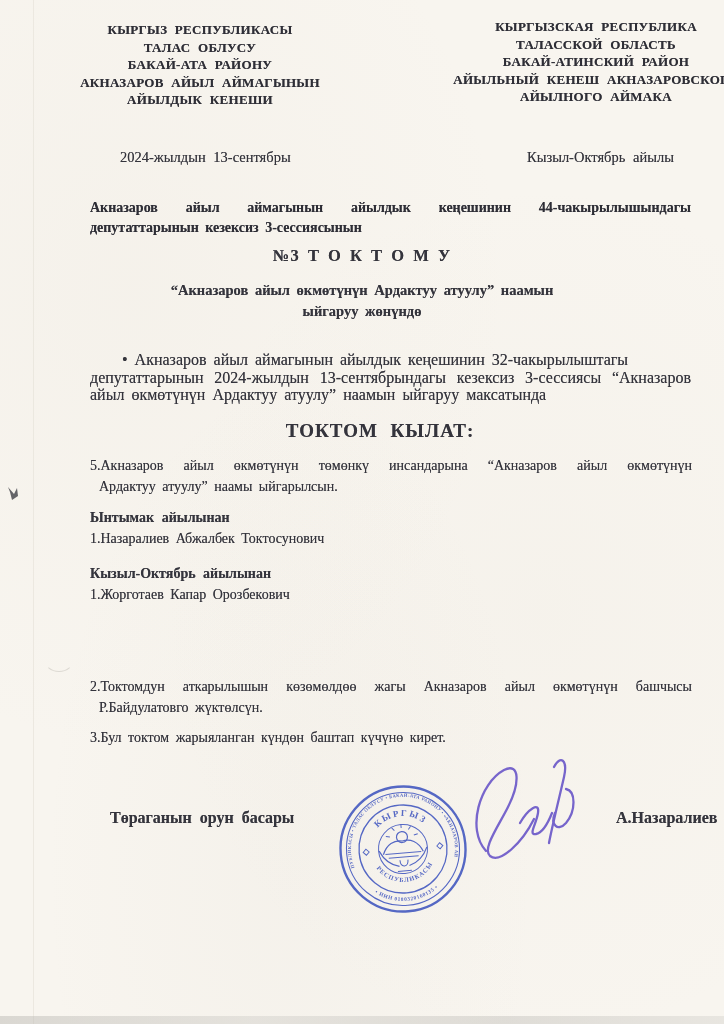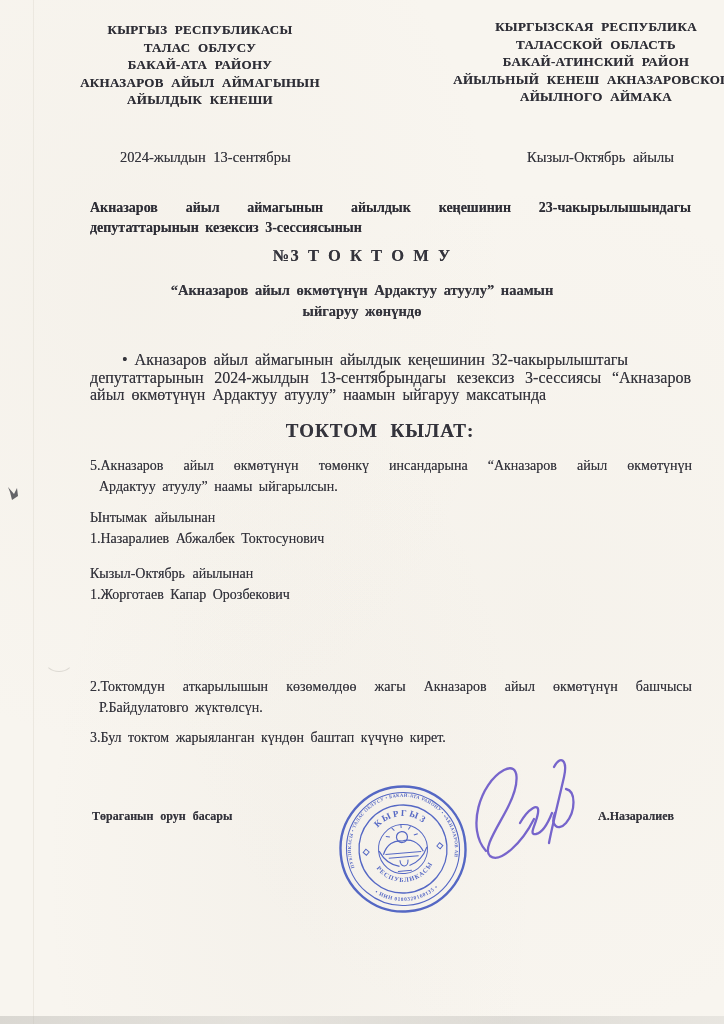--- a/index.html
+++ b/index.html
@@ -23,23 +23,23 @@
   .indent-sm { padding-left:9px; }
 
   .hdr { font-size:13px; line-height:17.5px; font-weight:bold; letter-spacing:.3px; word-spacing:4px; color:#2e2e36;font-family:Liberation Serif, serif; }
   .dateline { font-size:14.5px; font-weight:normal; word-spacing:4px; }
   .body-txt { font-size:14px; line-height:20px; word-spacing:3px; }
   .intro { font-weight:bold; }
   .pre-txt { font-size:16px; line-height:17.5px; word-spacing:3px; }
   .title-num { font-size:16.5px; font-weight:bold; letter-spacing:1.5px; word-spacing:2px; }
   .subject { font-size:14.5px; line-height:21px; font-weight:bold; word-spacing:3px; }
   .res-head { font-size:19px; font-weight:bold; letter-spacing:1px; word-spacing:7px;padding-left:36px; }
-  .vill-title { font-size:14px; font-weight:normal; line-height:20px; word-spacing:4px; }
+  .vill-title { font-size:14px; font-weight:bold; line-height:20px; word-spacing:4px; }
   .vill-name { font-size:14px; line-height:21px; word-spacing:3px; }
-  .sig { font-size:12px; font-weight:bold; word-spacing:4px; }
+  .sig { font-size:16px; font-weight:bold; word-spacing:4px;margin-left:18px; }
 
   .crease { left:33px; top:0; width:1px; height:1024px; background:#e7e3da; opacity:.7; }
   .bottom-band { left:0; bottom:0; width:724px; height:8px;
     background:linear-gradient(90deg,#bcbab5 0%,#d3d1cc 35%,#c6c4bf 70%,#d8d6d1 100%); opacity:.5; }
   .arc-artifact { left:44px; top:646px; width:30px; height:26px; border:1.5px solid #9a968e;
     border-radius:50%; border-top-color:transparent; border-left-color:transparent; border-right-color:transparent; opacity:.28; }
 </style>
 </head>
 <body>
 
@@ -64,21 +64,21 @@
     <div class="line nowrap">ТАЛАССКОЙ ОБЛАСТЬ</div>
     <div class="line nowrap">БАКАЙ-АТИНСКИЙ РАЙОН</div>
     <div class="line nowrap">АЙЫЛЬНЫЙ КЕНЕШ АКНАЗАРОВСКОГО</div>
     <div class="line nowrap">АЙЫЛНОГО АЙМАКА</div>
   </div>
 
   <div class="abs dateline line" style="left:120px;top:149px">2024-жылдын 13-сентябры</div>
   <div class="abs dateline line" style="left:527px;top:149px">Кызыл-Октябрь айылы</div>
 
   <div class="abs body-txt intro b" style="left:90px;top:198px;width:601px">
-    <div class="line just">Акназаров айыл аймагынын айылдык кеңешинин 23-чакырылышындагы</div>
+    <div class="line just">Акназаров айыл аймагынын айылдык кеңешинин 44-чакырылышындагы</div>
     <div class="line">депутаттарынын кезексиз 3-сессиясынын</div>
   </div>
 
   <div class="abs title-num center line" style="left:0;top:246px;width:724px">№3 Т О К Т О М У</div>
   <div class="abs subject center" style="left:112px;top:280px;width:500px">
     <div class="line">“Акназаров айыл өкмөтүнүн Ардактуу атуулу” наамын</div>
     <div class="line">ыйгаруу жөнүндө</div>
   </div>
 
   <div class="abs pre-txt" style="left:90px;top:351px;width:601px">

